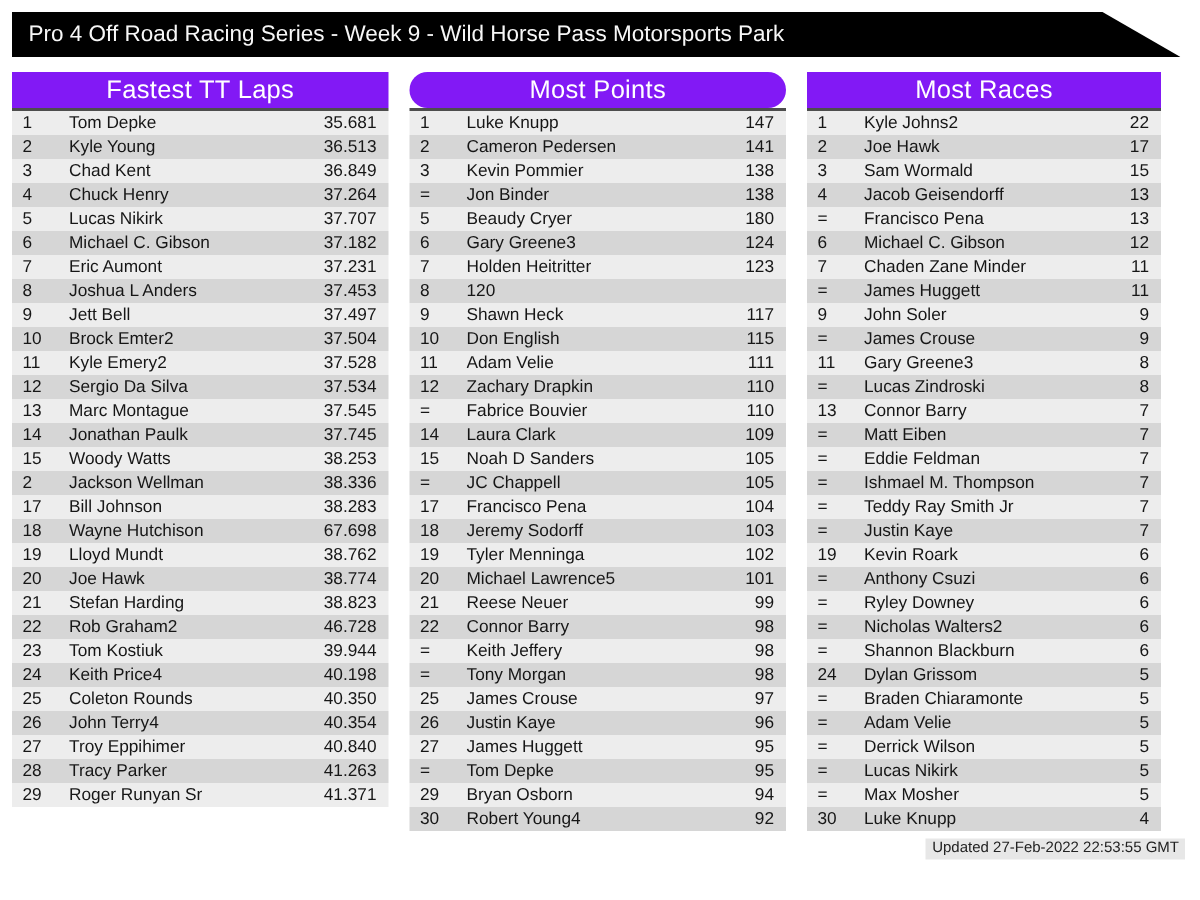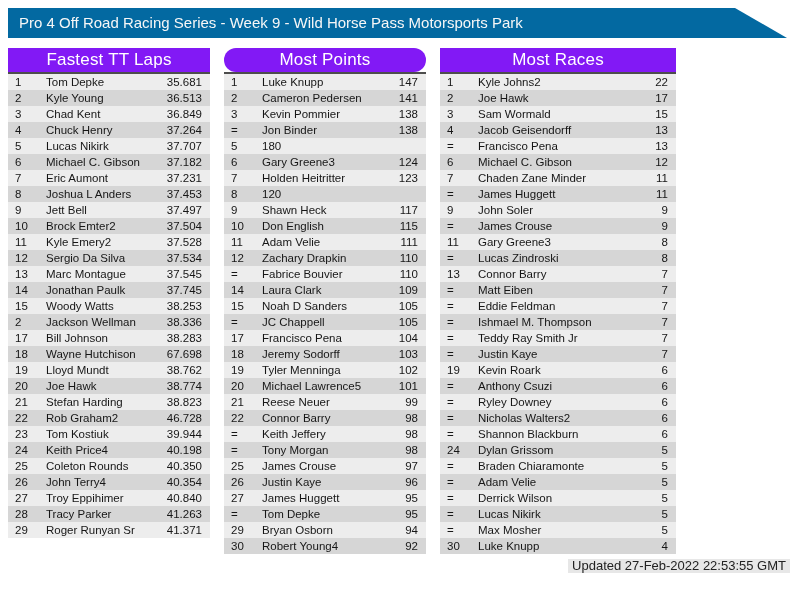--- a/index.html
+++ b/index.html
@@ -11,48 +11,48 @@
     position:absolute; left:8px; top:8px; width:779px; height:30px;
     background:#4d4d4d; color:#f7f7f7; font-size:15px; line-height:30px;
     padding-left:11px; box-sizing:border-box;
     clip-path:polygon(0 0, calc(100% - 52px) 0, 100% 100%, 0 100%);
     white-space:nowrap;
   }
   .boards {
     position:absolute; left:8px; top:48px;
     display:flex; gap:14px; align-items:flex-start;
   }
-  .board { width:202px; }
+  .board { width:251px; }
   .board.wide { width:236px; }
   .board-header {
     height:24px; background:#8219f5; color:#ffffff;
     text-align:center; font-size:17px; line-height:24px;
     font-weight:normal; letter-spacing:0.2px;
   }
   .board-body { border-top:2px solid #4d4d4d; }
   .row {
     display:flex; height:16px; line-height:16px;
     font-size:11.5px; color:#161616;
   }
   .row:nth-child(odd)  { background:#ededed; }
   .row:nth-child(even) { background:#d6d6d6; }
   .rank  { flex:none; width:31px; padding-left:7px; }
   .name  { flex:1; overflow:hidden; white-space:nowrap; }
   .value { flex:none; text-align:right; padding-right:8px; }
   .footer {
     position:absolute; top:559px; right:10px;
     background:#e7e7e7; color:#222222;
-    font-size:13px; line-height:12px; padding:1px 4px;
+    font-size:10px; line-height:12px; padding:1px 4px;
     white-space:nowrap;
   }
 </style>
 </head>
 <body>
 
-<div class="banner" style="background: #0369a1;">Pro 4 Off Road Racing Series - Week 9 - Wild Horse Pass Motorsports Park</div>
+<div class="banner" style="background: #000000;">Pro 4 Off Road Racing Series - Week 9 - Wild Horse Pass Motorsports Park</div>
 
 <div class="boards">
 
   <section class="board">
     <div class="board-header" style="background: rgb(130, 25, 245);">Fastest TT Laps</div>
     <div class="board-body">
         <div class="row">
           <span class="rank">1</span>
           <span class="name">Tom Depke</span>
           <span class="value">35.681</span>
@@ -218,20 +218,21 @@
           <span class="name">Kevin Pommier</span>
           <span class="value">138</span>
         </div>
         <div class="row">
           <span class="rank">=</span>
           <span class="name">Jon Binder</span>
           <span class="value">138</span>
         </div>
         <div class="row">
           <span class="rank">5</span>
+          <span class="name">Beaudy Cryer</span>
           <span class="value">180</span>
         </div>
         <div class="row">
           <span class="rank">6</span>
           <span class="name">Gary Greene3</span>
           <span class="value">124</span>
         </div>
         <div class="row">
           <span class="rank">7</span>
           <span class="name">Holden Heitritter</span>

